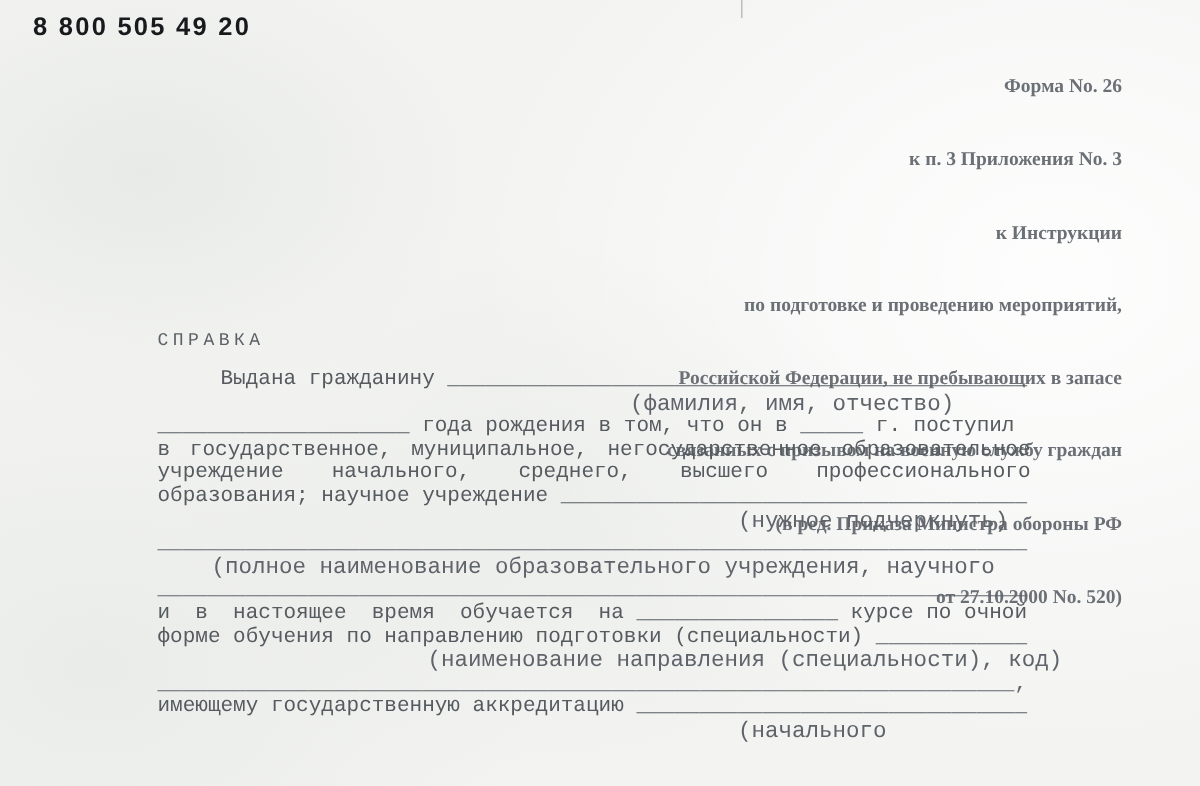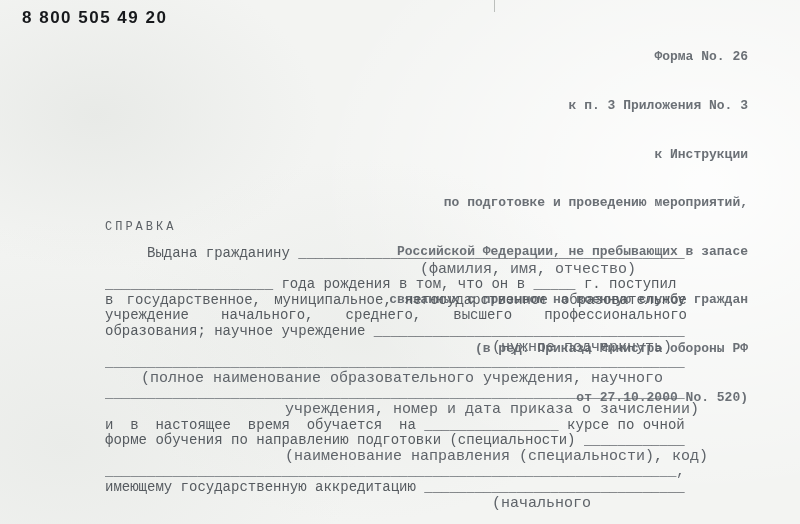--- a/index.html
+++ b/index.html
@@ -19,21 +19,21 @@
     position:absolute;left:22px;top:8px;
     font-family:"Liberation Sans","DejaVu Sans",sans-serif;
     font-weight:bold;font-size:17px;letter-spacing:1.5px;
     color:#17191c;
     white-space:pre;
     text-align:center;
   }
   .header-block{
     position:absolute;top:17px;right:52px;
     text-align:right;
-    font-family:Liberation Mono, monospace;
+    font-family:Liberation Serif, serif;
     font-weight:bold;font-size:13px;line-height:16.2px;
     color:#6b7076;
     white-space:pre;
   }
   .doc-title{
     position:absolute;left:105px;top:220px;width:580px;
     font-size:12px;letter-spacing:3px;
     color:#5d6267;
     white-space:pre;
   }
@@ -90,21 +90,20 @@
     <div class="row">     Выдана гражданину ______________________________________________</div>
     <div class="row caption">                                   (фамилия, имя, отчество)</div>
     <div class="row">____________________ года рождения в том, что он в _____ г. поступил</div>
     <div class="row justify">в государственное, муниципальное, негосударственное образовательное</div>
     <div class="row justify">учреждение начального, среднего, высшего профессионального</div>
     <div class="row">образования; научное учреждение _____________________________________</div>
     <div class="row caption">                                           (нужное подчеркнуть)</div>
     <div class="row rule">_____________________________________________________________________</div>
     <div class="row caption">    (полное наименование образовательного учреждения, научного</div>
     <div class="row rule">_____________________________________________________________________</div>
-    <div class="row caption">                    учреждения, номер и дата приказа о зачислении)</div>
     <div class="row">и  в  настоящее  время  обучается  на ________________ курсе по очной</div>
     <div class="row">форме обучения по направлению подготовки (специальности) ____________</div>
     <div class="row caption">                    (наименование направления (специальности), код)</div>
     <div class="row rule">____________________________________________________________________,</div>
     <div class="row">имеющему государственную аккредитацию _______________________________</div>
     <div class="row caption">                                           (начального</div>
   </div>
 
 </div>
 

